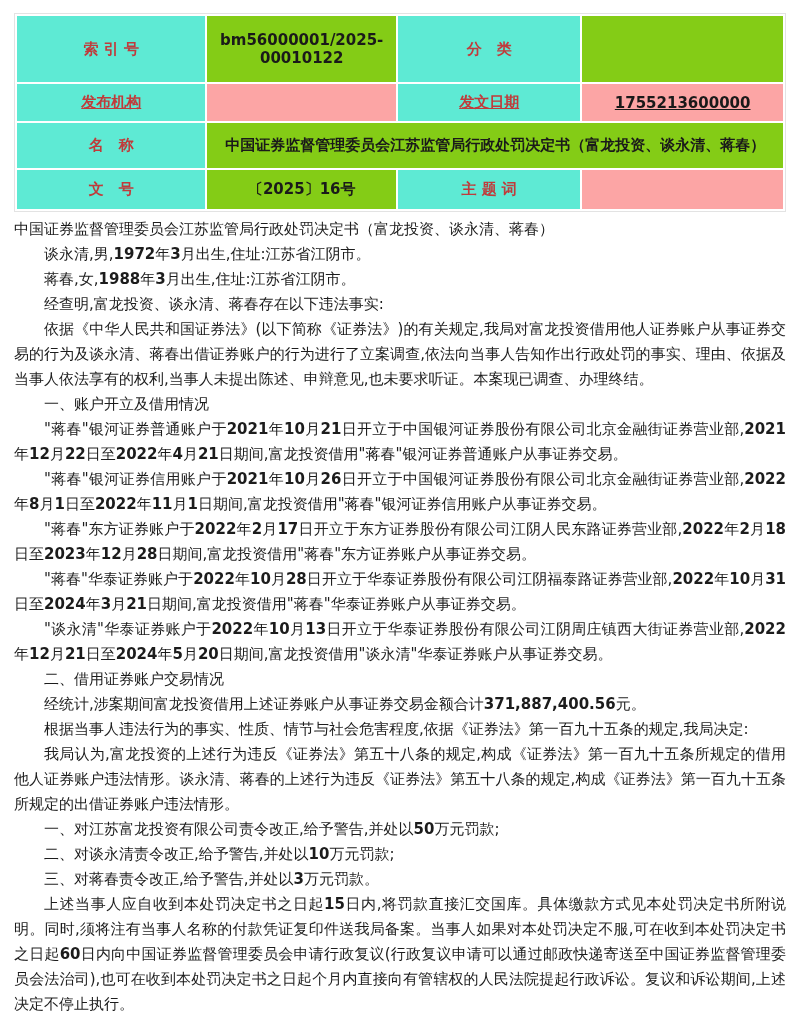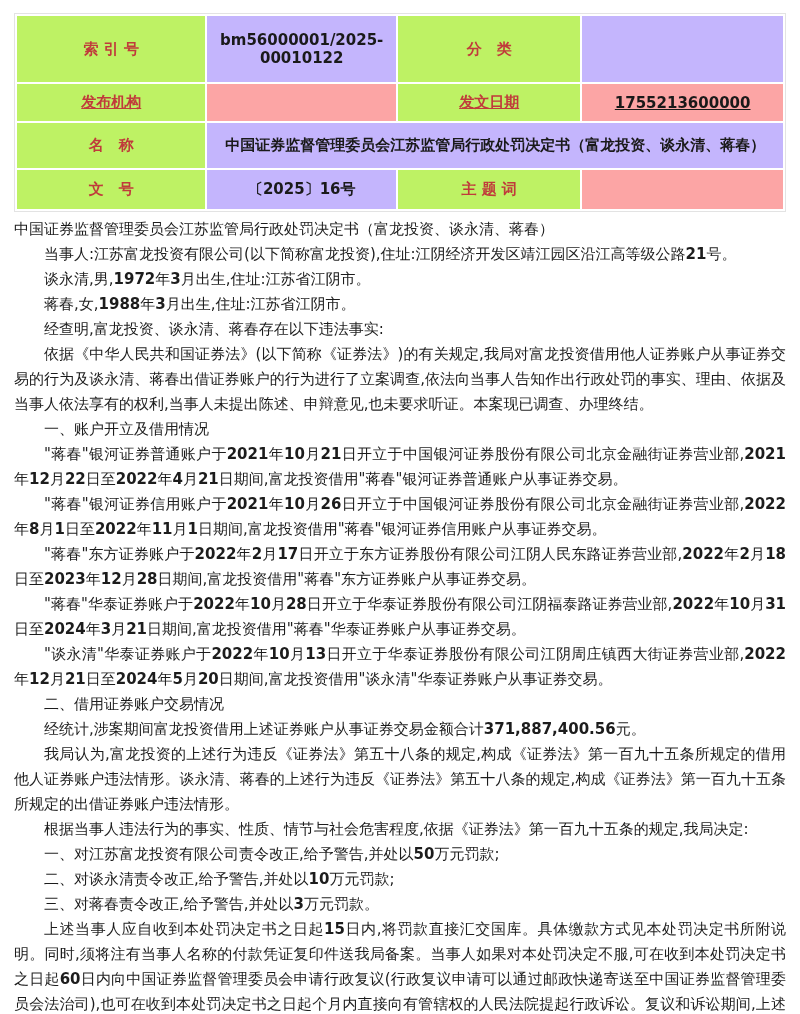--- a/index.html
+++ b/index.html
@@ -18,22 +18,22 @@
     border:1px solid #e3e3e3;
     background:#fff;
   }
   table.info td{
     text-align:center;
     vertical-align:middle;
     font-size:15px;
     font-weight:bold;
     padding:2px 6px;
   }
-  table.info td.label{background:#bef264;color:#c03b3b;}
-  table.info td.value{background:#c4b5fd;color:#1a1a1a;}
+  table.info td.label{background:#5eead4;color:#c03b3b;}
+  table.info td.value{background:#84cc16;color:#1a1a1a;}
   table.info td.value.alt{background:#fca5a5;}
   table.info tr:nth-child(1) td{height:62px;}
   table.info tr:nth-child(2) td{height:33px;text-decoration:underline;}
   table.info tr:nth-child(3) td{height:41px;}
   table.info tr:nth-child(4) td{height:35px;text-align:center;}
 
   
   .doc{
     margin-top:5px;
     font-size:15px;
@@ -78,34 +78,33 @@
           <td class="label">文　号</td>
           <td class="value">〔2025〕16号</td>
           <td class="label">主 题 词</td>
           <td class="value alt"></td>
         </tr>
       </tbody>
   </table>
 
   <div class="doc" id="doc-body">
       <p>中国证券监督管理委员会江苏监管局行政处罚决定书（富龙投资、谈永清、蒋春）</p>
-      <p class="indent">当事人:江苏富龙投资有限公司(以下简称富龙投资),住址:江阴经济开发区靖江园区沿江高等级公路<b>21</b>号。</p>
       <p class="indent">谈永清,男,<b>1972</b>年<b>3</b>月出生,住址:江苏省江阴市。</p>
       <p class="indent">蒋春,女,<b>1988</b>年<b>3</b>月出生,住址:江苏省江阴市。</p>
       <p class="indent">经查明,富龙投资、谈永清、蒋春存在以下违法事实:</p>
       <p class="indent">依据《中华人民共和国证券法》(以下简称《证券法》)的有关规定,我局对富龙投资借用他人证券账户从事证券交易的行为及谈永清、蒋春出借证券账户的行为进行了立案调查,依法向当事人告知作出行政处罚的事实、理由、依据及当事人依法享有的权利,当事人未提出陈述、申辩意见,也未要求听证。本案现已调查、办理终结。</p>
       <p class="indent">一、账户开立及借用情况</p>
       <p class="indent">"蒋春"银河证券普通账户于<b>2021</b>年<b>10</b>月<b>21</b>日开立于中国银河证券股份有限公司北京金融街证券营业部,<b>2021</b>年<b>12</b>月<b>22</b>日至<b>2022</b>年<b>4</b>月<b>21</b>日期间,富龙投资借用"蒋春"银河证券普通账户从事证券交易。</p>
       <p class="indent">"蒋春"银河证券信用账户于<b>2021</b>年<b>10</b>月<b>26</b>日开立于中国银河证券股份有限公司北京金融街证券营业部,<b>2022</b>年<b>8</b>月<b>1</b>日至<b>2022</b>年<b>11</b>月<b>1</b>日期间,富龙投资借用"蒋春"银河证券信用账户从事证券交易。</p>
       <p class="indent">"蒋春"东方证券账户于<b>2022</b>年<b>2</b>月<b>17</b>日开立于东方证券股份有限公司江阴人民东路证券营业部,<b>2022</b>年<b>2</b>月<b>18</b>日至<b>2023</b>年<b>12</b>月<b>28</b>日期间,富龙投资借用"蒋春"东方证券账户从事证券交易。</p>
       <p class="indent">"蒋春"华泰证券账户于<b>2022</b>年<b>10</b>月<b>28</b>日开立于华泰证券股份有限公司江阴福泰路证券营业部,<b>2022</b>年<b>10</b>月<b>31</b>日至<b>2024</b>年<b>3</b>月<b>21</b>日期间,富龙投资借用"蒋春"华泰证券账户从事证券交易。</p>
       <p class="indent">"谈永清"华泰证券账户于<b>2022</b>年<b>10</b>月<b>13</b>日开立于华泰证券股份有限公司江阴周庄镇西大街证券营业部,<b>2022</b>年<b>12</b>月<b>21</b>日至<b>2024</b>年<b>5</b>月<b>20</b>日期间,富龙投资借用"谈永清"华泰证券账户从事证券交易。</p>
       <p class="indent">二、借用证券账户交易情况</p>
       <p class="indent">经统计,涉案期间富龙投资借用上述证券账户从事证券交易金额合计<b>371,887,400.56</b>元。</p>
+      <p class="indent">根据当事人违法行为的事实、性质、情节与社会危害程度,依据《证券法》第一百九十五条的规定,我局决定:</p>
       <p class="indent">我局认为,富龙投资的上述行为违反《证券法》第五十八条的规定,构成《证券法》第一百九十五条所规定的借用他人证券账户违法情形。谈永清、蒋春的上述行为违反《证券法》第五十八条的规定,构成《证券法》第一百九十五条所规定的出借证券账户违法情形。</p>
-      <p class="indent">根据当事人违法行为的事实、性质、情节与社会危害程度,依据《证券法》第一百九十五条的规定,我局决定:</p>
       <p class="indent">一、对江苏富龙投资有限公司责令改正,给予警告,并处以<b>50</b>万元罚款;</p>
       <p class="indent">二、对谈永清责令改正,给予警告,并处以<b>10</b>万元罚款;</p>
       <p class="indent">三、对蒋春责令改正,给予警告,并处以<b>3</b>万元罚款。</p>
       <p class="indent">上述当事人应自收到本处罚决定书之日起<b>15</b>日内,将罚款直接汇交国库。具体缴款方式见本处罚决定书所附说明。同时,须将注有当事人名称的付款凭证复印件送我局备案。当事人如果对本处罚决定不服,可在收到本处罚决定书之日起<b>60</b>日内向中国证券监督管理委员会申请行政复议(行政复议申请可以通过邮政快递寄送至中国证券监督管理委员会法治司),也可在收到本处罚决定书之日起个月内直接向有管辖权的人民法院提起行政诉讼。复议和诉讼期间,上述决定不停止执行。</p>
     </div>
 
 </div>
 
 </body></html>

